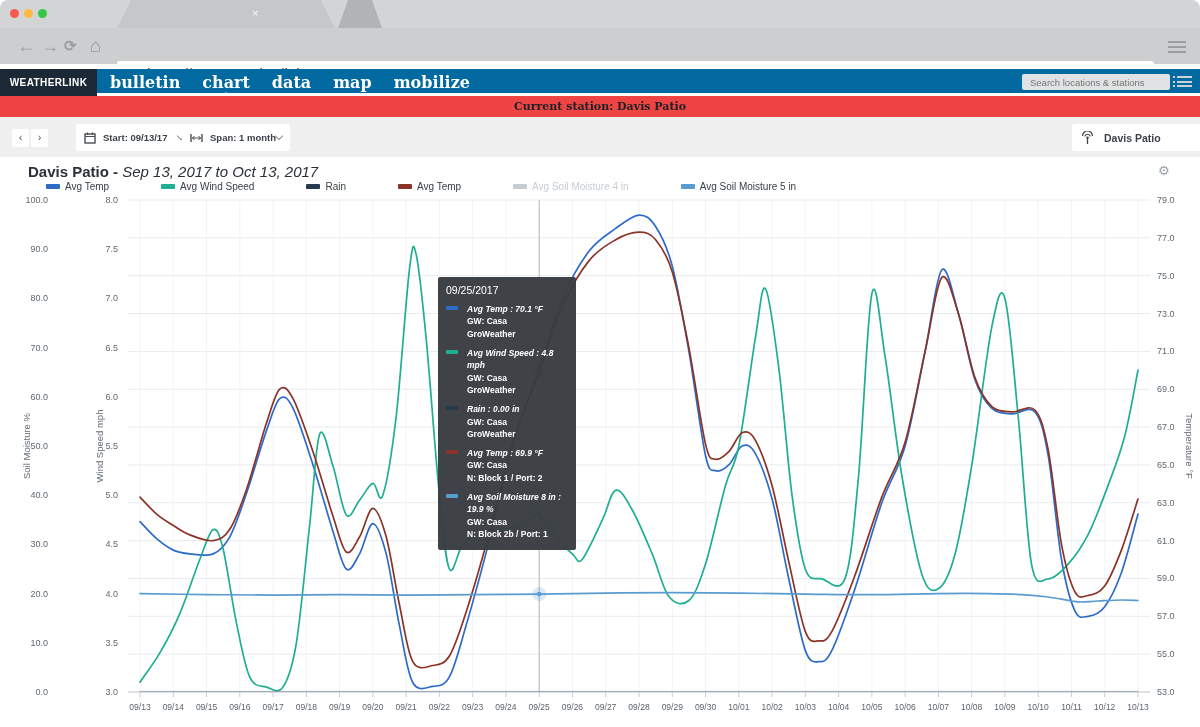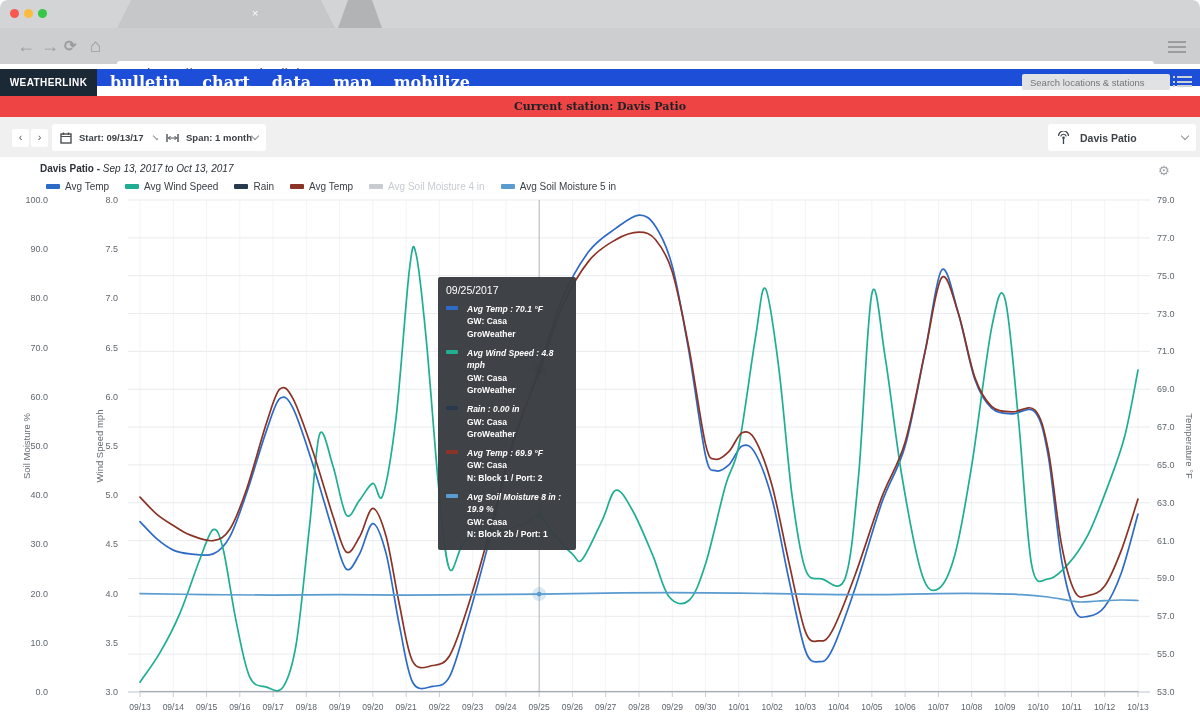--- a/index.html
+++ b/index.html
@@ -19,53 +19,53 @@
     clip-path:polygon(10px 0,calc(100% - 10px) 0,100% 100%,0 100%);}
   .toolbar{position:absolute;top:28px;left:0;right:0;height:36px;background:#cdcecf;}
   .nav-glyph{position:absolute;top:0;height:36px;line-height:36px;color:#9b9c9e;font-size:18px;font-weight:bold;}
   .urlbar{position:absolute;left:117px;right:46px;top:33px;height:26px;background:#fff;border-radius:3px;}
   .url-text{position:absolute;left:30px;top:0;line-height:26px;font-size:15px;color:#4d5154;}
   .mag{position:absolute;left:13px;top:8px;width:7px;height:7px;border:1.5px solid #b9babc;border-radius:50%;}
   .mag::after{content:"";position:absolute;left:7px;top:7px;width:4px;height:1.5px;background:#b9babc;transform:rotate(45deg);}
   .burger{position:absolute;right:14px;top:13px;width:18px;}
   .burger i{display:block;height:2px;background:#9b9c9e;margin-bottom:3px;}
   
-  .navbar{position:absolute;top:69px;left:0;right:0;height:17px;background:#1d4ed8;}
+  .navbar{position:absolute;top:69px;left:0;right:0;height:24px;background:#0369a1;}
   .brand{position:absolute;left:0;top:0;width:97px;height:27px;background:#1b2836;color:#fff;
     font-size:10px;font-weight:bold;letter-spacing:.4px;text-align:center;line-height:27px;}
   .menu{position:absolute;left:110px;top:0;height:27px;display:flex;align-items:center;}
   .menu span{color:#fff;font-family:"DejaVu Serif",serif;font-size:16px;font-weight:bold;
     margin-right:22px;position:relative;cursor:pointer;}
   .menu span.active::after{content:"";position:absolute;left:50%;margin-left:-5px;top:19px;
     border-left:5px solid transparent;border-right:5px solid transparent;border-bottom:5px solid #fff;}
   .nav-search{position:absolute;right:30px;top:5px;width:140px;height:16px;background:#e0e2e3;
     border:none;border-radius:2px;font-size:9.5px;color:#868d94;padding:0 0 0 8px;font-family:"Liberation Sans",sans-serif;}
   .list-icon{position:absolute;right:8px;top:7px;width:15px;height:13px;}
   .list-icon i{display:block;height:2px;background:#cdd2d6;margin-bottom:2.5px;position:relative;}
   .list-icon i::before{content:"";position:absolute;left:-4px;top:0;width:2px;height:2px;background:#cdd2d6;}
   
   .stationbar{position:absolute;top:96px;left:0;right:0;height:21px;background:#ef4444;text-align:center;}
   .stationbar b{font-family:"DejaVu Serif",serif;font-size:11px;color:#1d2126;line-height:21px;}
   
   .controlbar{position:absolute;top:117px;left:0;right:0;height:40px;background:#f0f0f1;}
   .cbtn{position:absolute;top:12px;width:17px;height:18px;background:#fff;border-radius:2px;
     color:#565b60;font-size:11px;text-align:center;line-height:17px;cursor:pointer;}
   .cbox{position:absolute;top:7px;height:27px;background:#fff;border-radius:3px;display:flex;
-    align-items:center;cursor:pointer;}
+    align-items:center;cursor:pointer;margin-left:24px;}
   .cbox .lbl{font-size:9.5px;font-weight:bold;color:#3c4248;}
   .chev{width:5px;height:5px;border-right:1.4px solid #8a9096;border-bottom:1.4px solid #8a9096;
     transform:rotate(45deg);margin:-3px 0 0 0;}
   
   .chartcard{position:absolute;top:157px;left:0;right:0;bottom:0;background:#fff;}
-  .charttitle{position:absolute;left:40px;top:6px;font-size:10px;color:#2b3138;}
+  .charttitle{position:absolute;left:28px;top:6px;font-size:15px;color:#2b3138;}
   .charttitle .tt-b{font-weight:bold;}
   .charttitle .tt-i{font-style:italic;}
   .gear{position:absolute;left:1158px;top:6px;font-family:"DejaVu Sans",sans-serif;
     font-size:13px;color:#99a0a7;cursor:pointer;}
-  .legend{position:absolute;left:46px;top:24px;display:flex;align-items:center;}
+  .legend{position:absolute;left:46px;top:24px;display:flex;align-items:center;gap:36px;}
   .lg-item{display:flex;align-items:center;margin-right:16px;cursor:pointer;}
   .lg-swatch{width:14px;height:5px;border-radius:1px;margin-right:5px;}
   .lg-label{font-size:10px;color:#3a4046;}
   .lg-item.disabled .lg-label{color:#c7ccd2;}
   #chart-svg{position:absolute;left:0;top:35px;}
   
   .tooltip{position:absolute;left:413px;top:120px;width:122px;background:rgba(57,61,66,.97);
     border-radius:2px;padding:7px 8px 3px 8px;z-index:5;margin-left:25px;}
   .tt-date{color:#fff;font-size:10.5px;margin-bottom:7px;}
   .tt-entry{margin-bottom:7px;overflow:hidden;}

